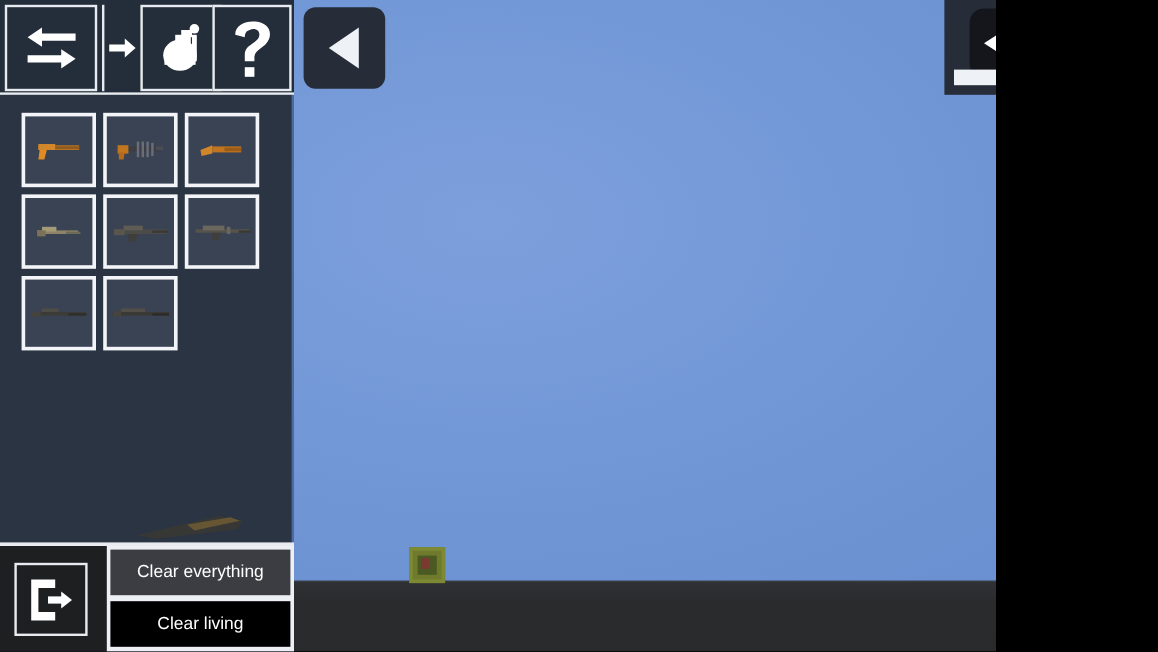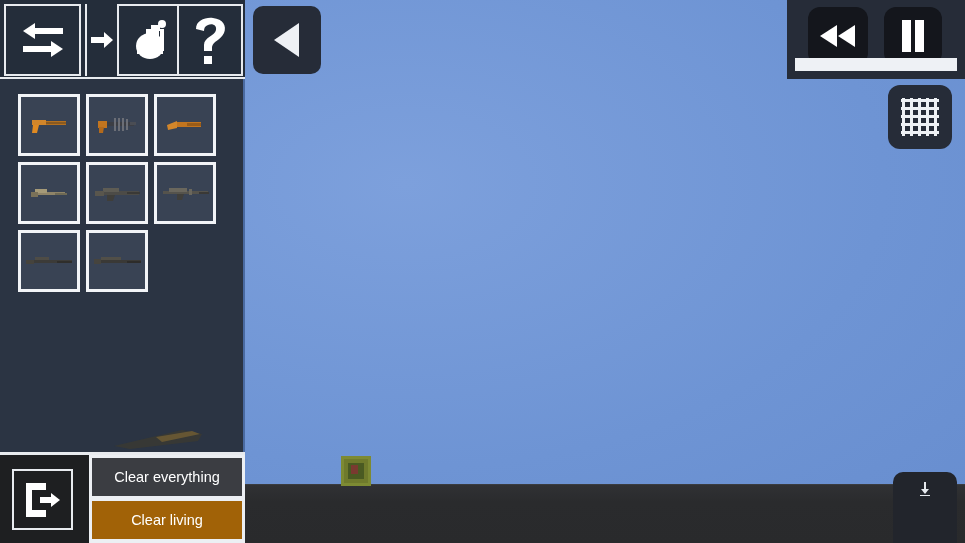--- a/index.html
+++ b/index.html
@@ -2,21 +2,21 @@
 <html><head>
 <meta charset="utf-8">
 <style>
   html, body {
     margin: 0;
     padding: 0;
     background: #000;
   }
   #app {
     position: relative;
-    width: 965px;
+    width: 830px;
     height: 543px;
     overflow: hidden;
     font-family: "Liberation Sans", sans-serif;
     user-select: none;
   }
 
   
   #world {
     position: absolute;
     left: 0; top: 0;
@@ -162,21 +162,21 @@
     color: #ffffff;
     font-family: "Liberation Sans", sans-serif;
     font-size: 14.5px;
     cursor: pointer;
     display: flex;
     align-items: center;
     justify-content: center;
     box-sizing: border-box;
   }
   #btn-clear-everything { margin-bottom: 5px; background: #3b3d42; }
-  #btn-clear-living { background: #a16207; }
+  #btn-clear-living { background: #000000; }
 
   
   .round-btn {
     position: absolute;
     background: #262c38;
     border-radius: 10px;
     display: flex;
     align-items: center;
     justify-content: center;
     cursor: pointer;

